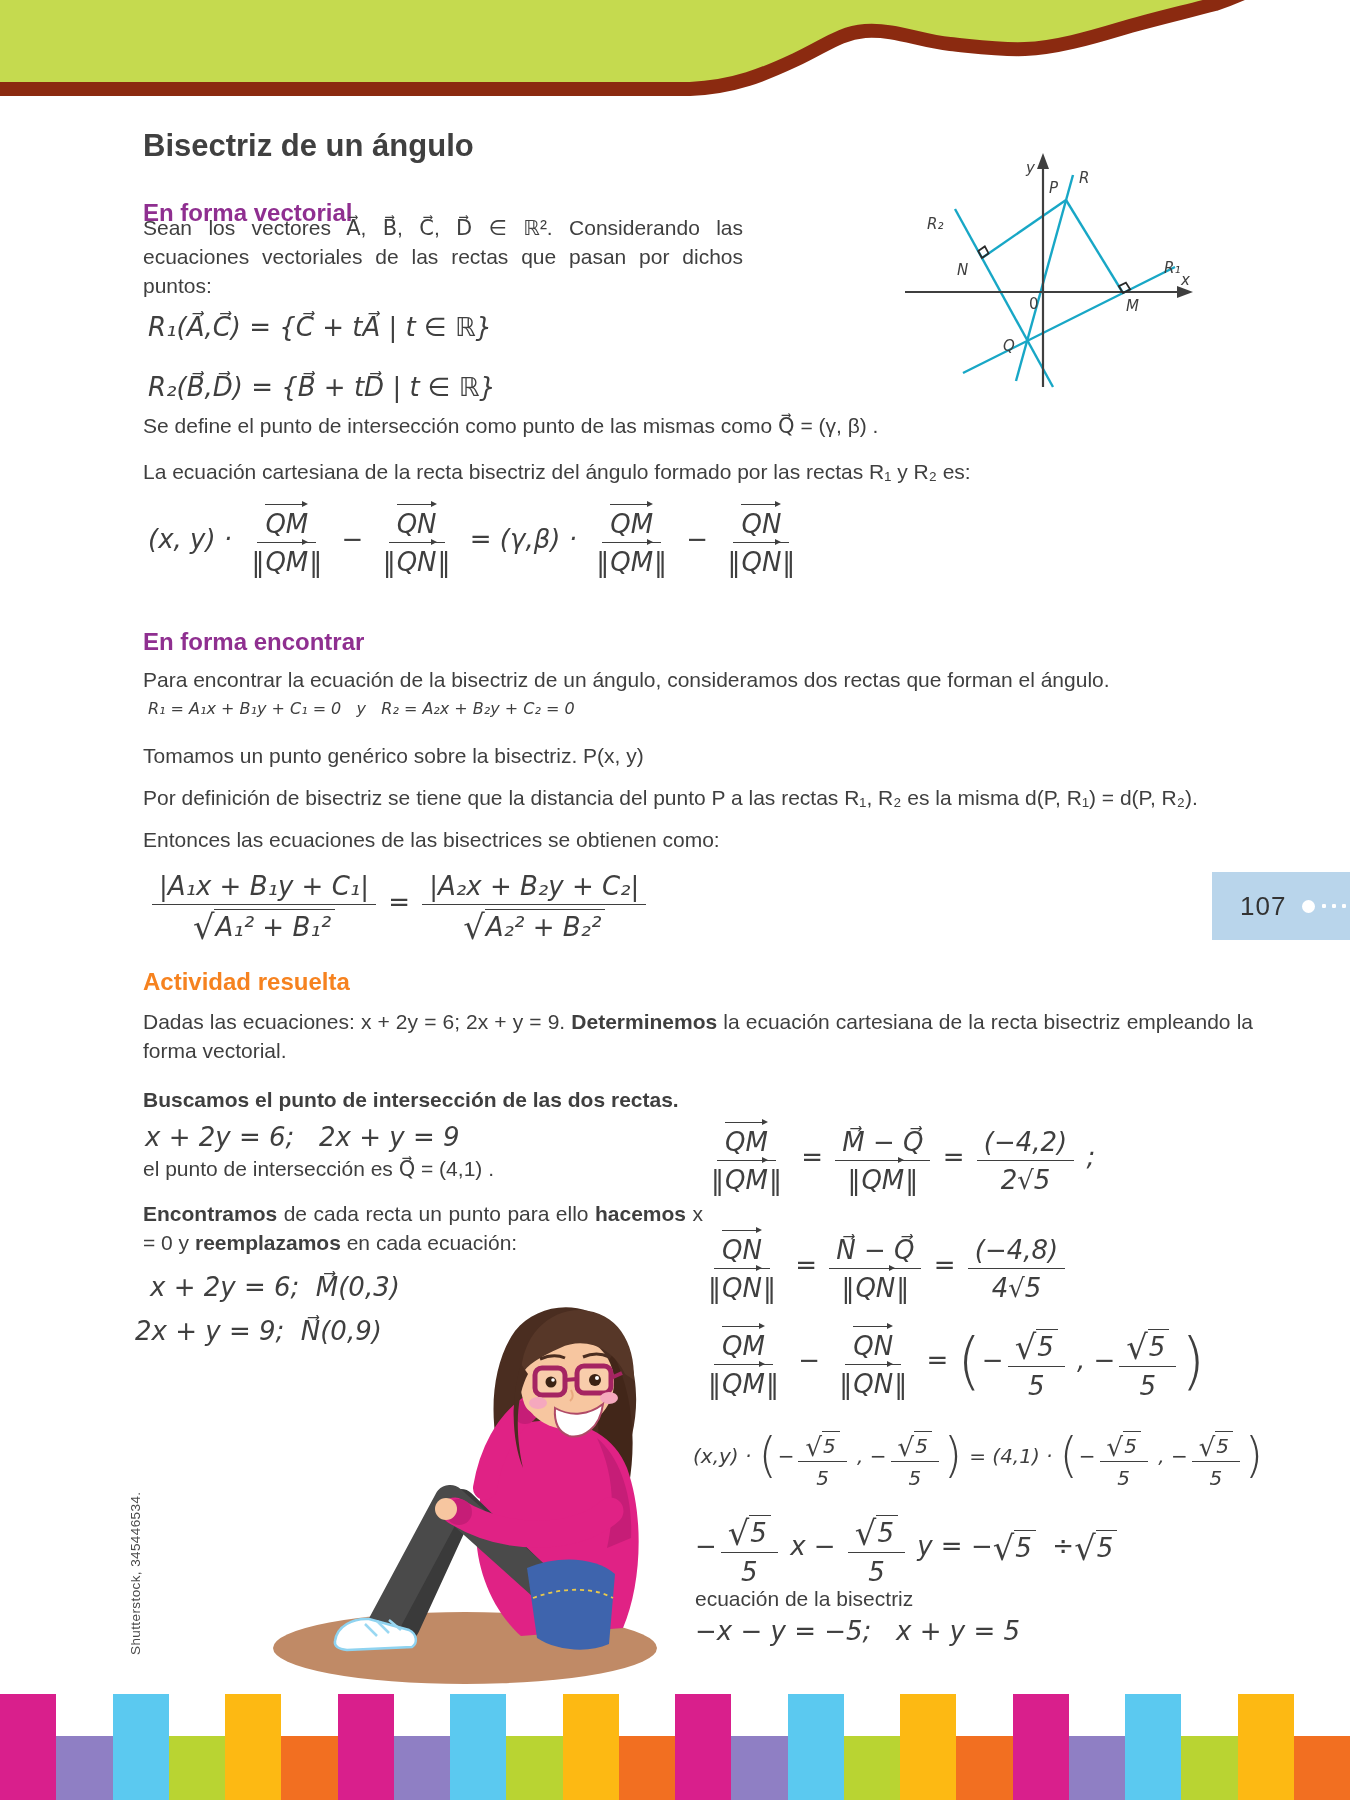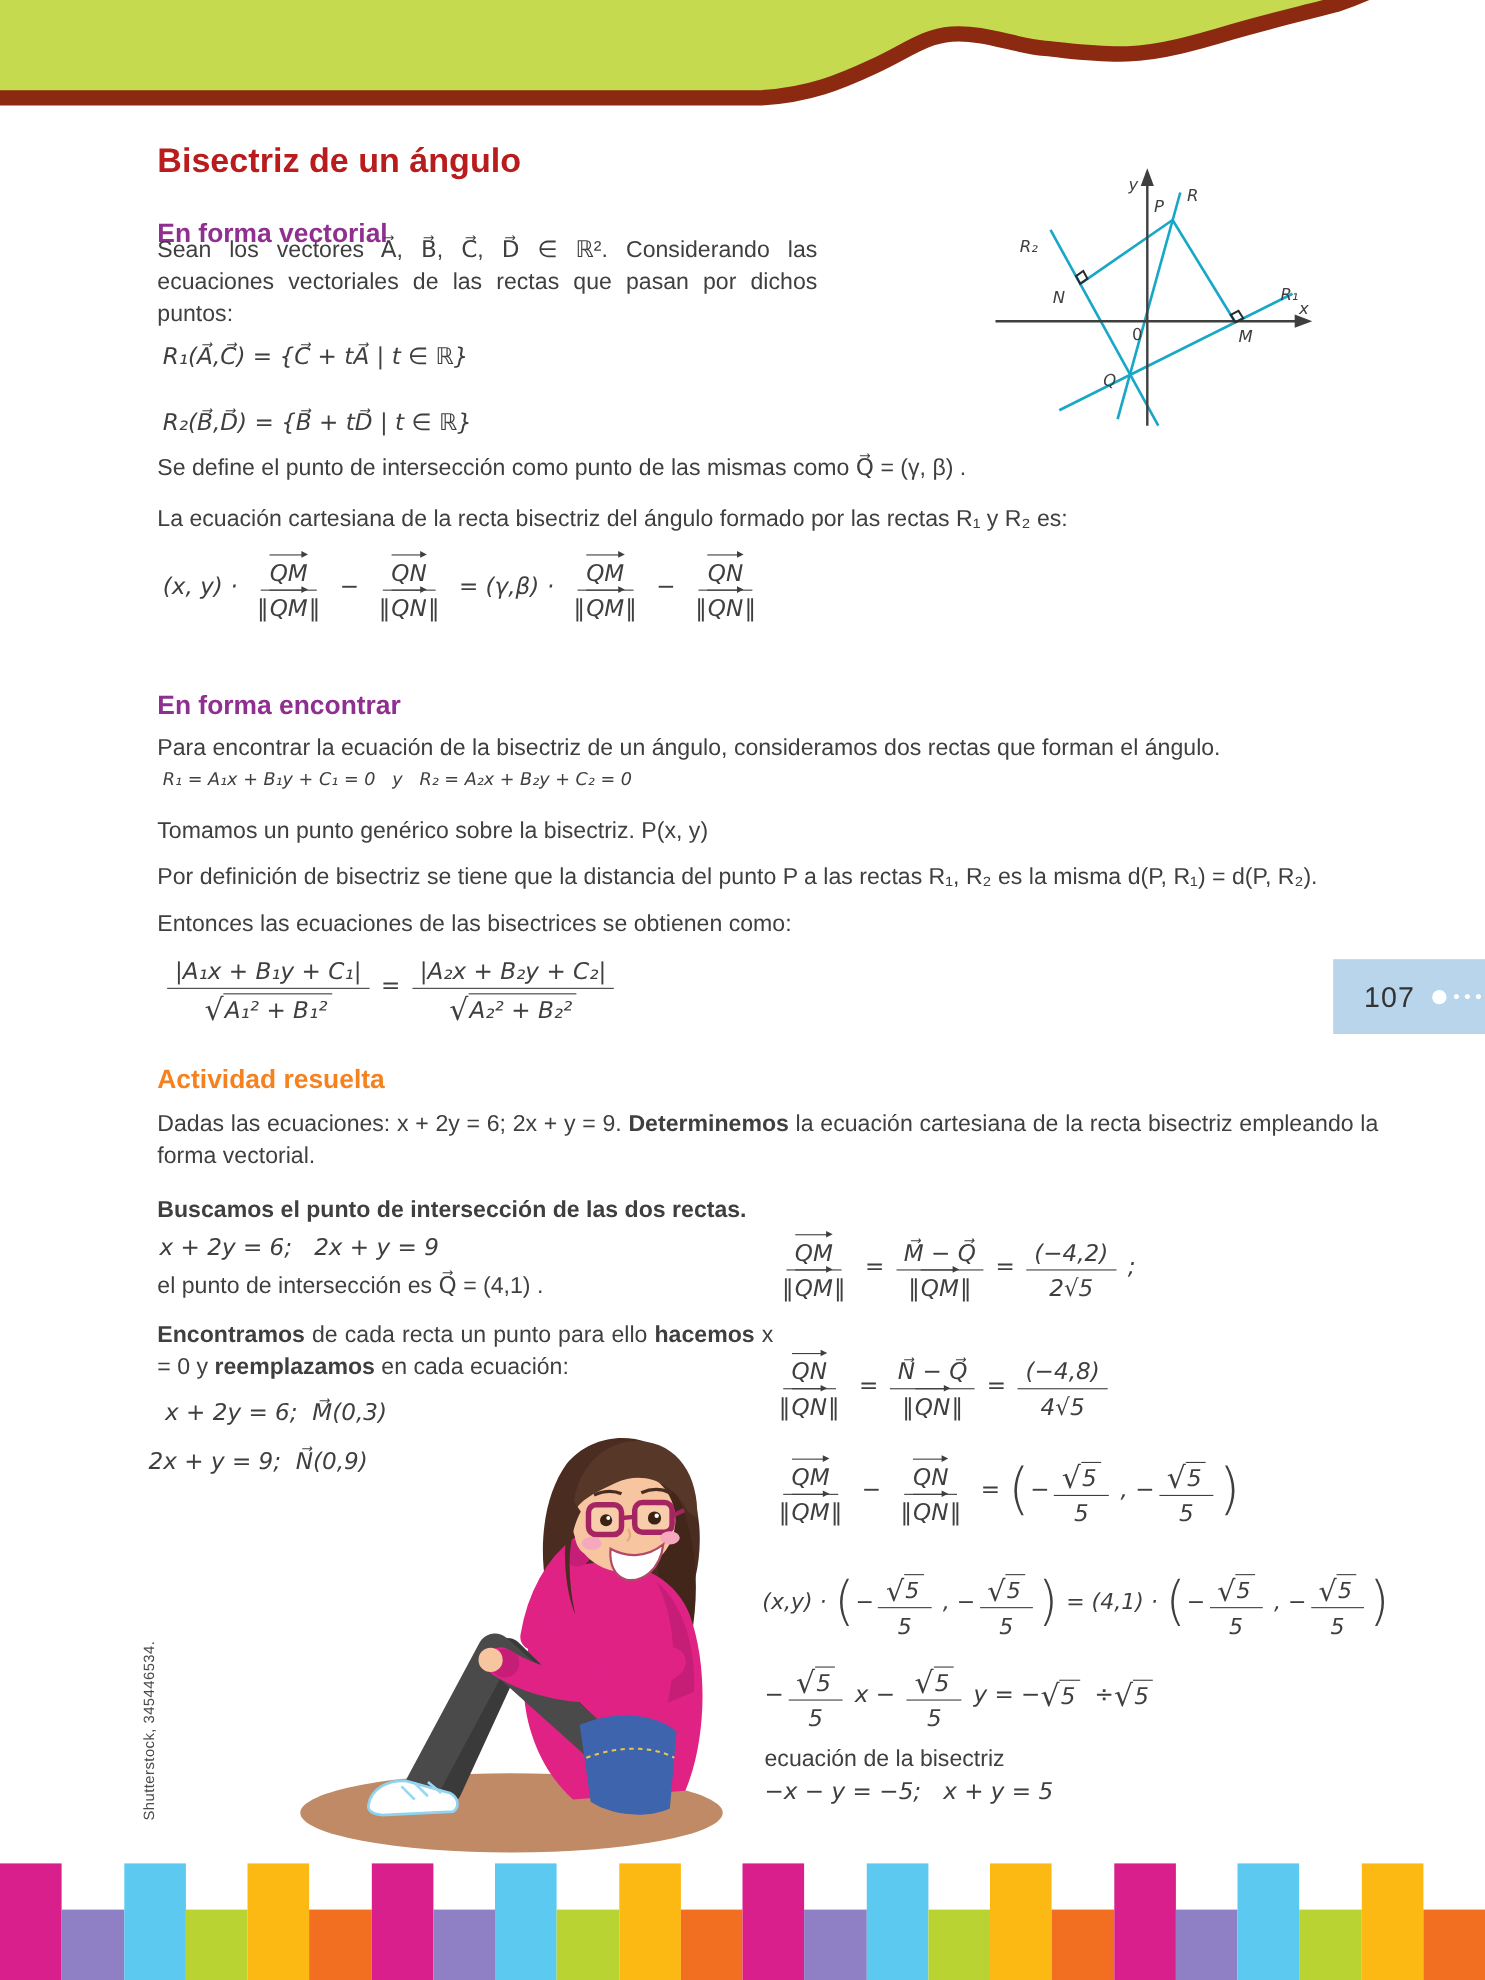--- a/index.html
+++ b/index.html
@@ -1,29 +1,29 @@
 <!DOCTYPE html>
 <html><head>
 <meta charset="utf-8">
 <style>
   html,body{margin:0;padding:0;background:#ffffff;}
   .page{position:relative;width:1350px;height:1800px;background:#fff;overflow:hidden;
         font-family:"Liberation Sans","DejaVu Sans",sans-serif;color:#3F3F3F;}
   .abs{position:absolute;}
   
-  .title{font-size:31px;font-weight:700;color:#b91c1c;}
+  .title{font-size:31px;font-weight:700;color:#404040;}
   .subhead{font-size:24px;font-weight:700;color:#8F2F90;}
   .subhead.orange{color:#F6821F;}
   
   .para{font-size:21px;line-height:1.38;color:#3F3F3F;}
   .just{text-align:justify;}
   .b{font-weight:700;}
   
   .eq{position:absolute;display:flex;align-items:center;font-family:"DejaVu Sans",sans-serif;
-      font-style:italic;font-size:21px;color:#3F3F3F;white-space:pre;}
+      font-style:italic;font-size:26px;color:#3F3F3F;white-space:pre;}
   .eq .mtx{white-space:pre;}
   .frac{display:inline-flex;flex-direction:column;align-items:center;margin:0 4px;}
   .fnum{display:inline-flex;align-items:center;justify-content:center;border-bottom:1.6px solid #3F3F3F;
         padding:9px 7px 3px;}
   .fden{display:inline-flex;align-items:center;justify-content:center;padding:4px 7px 0;}
   .vec{position:relative;display:inline-block;padding:0 1px;}
   .vec::before{content:"";position:absolute;left:1px;right:6px;top:-5px;border-top:1.5px solid #3F3F3F;}
   .vec::after{content:"";position:absolute;right:-2px;top:-8px;width:0;height:0;
               border:3px solid transparent;border-left:6px solid #3F3F3F;}
   .sqrt{display:inline-flex;align-items:stretch;}

